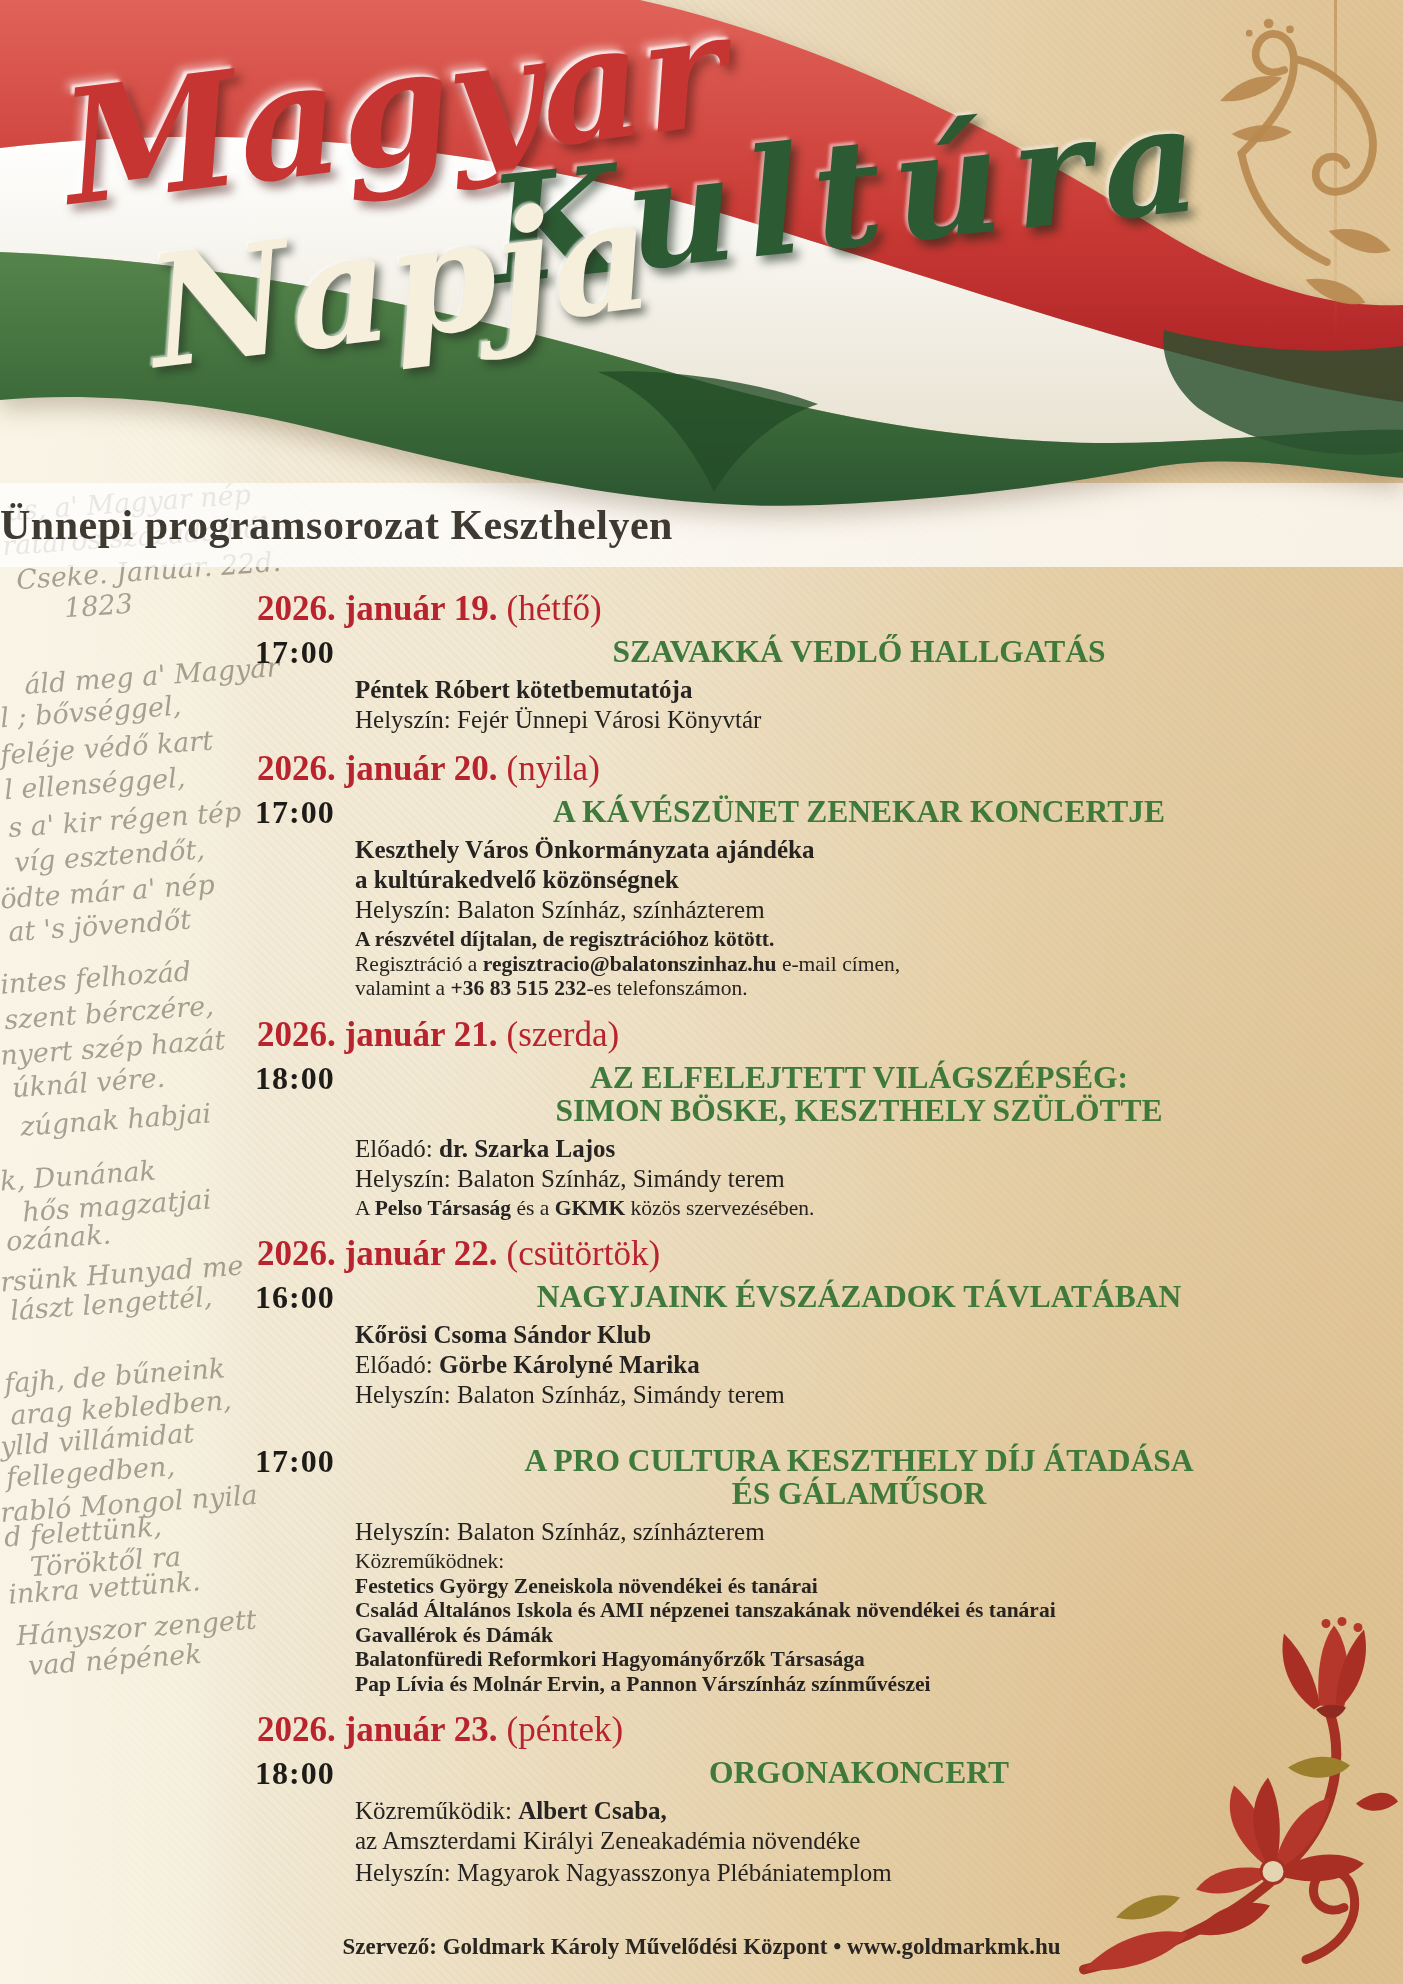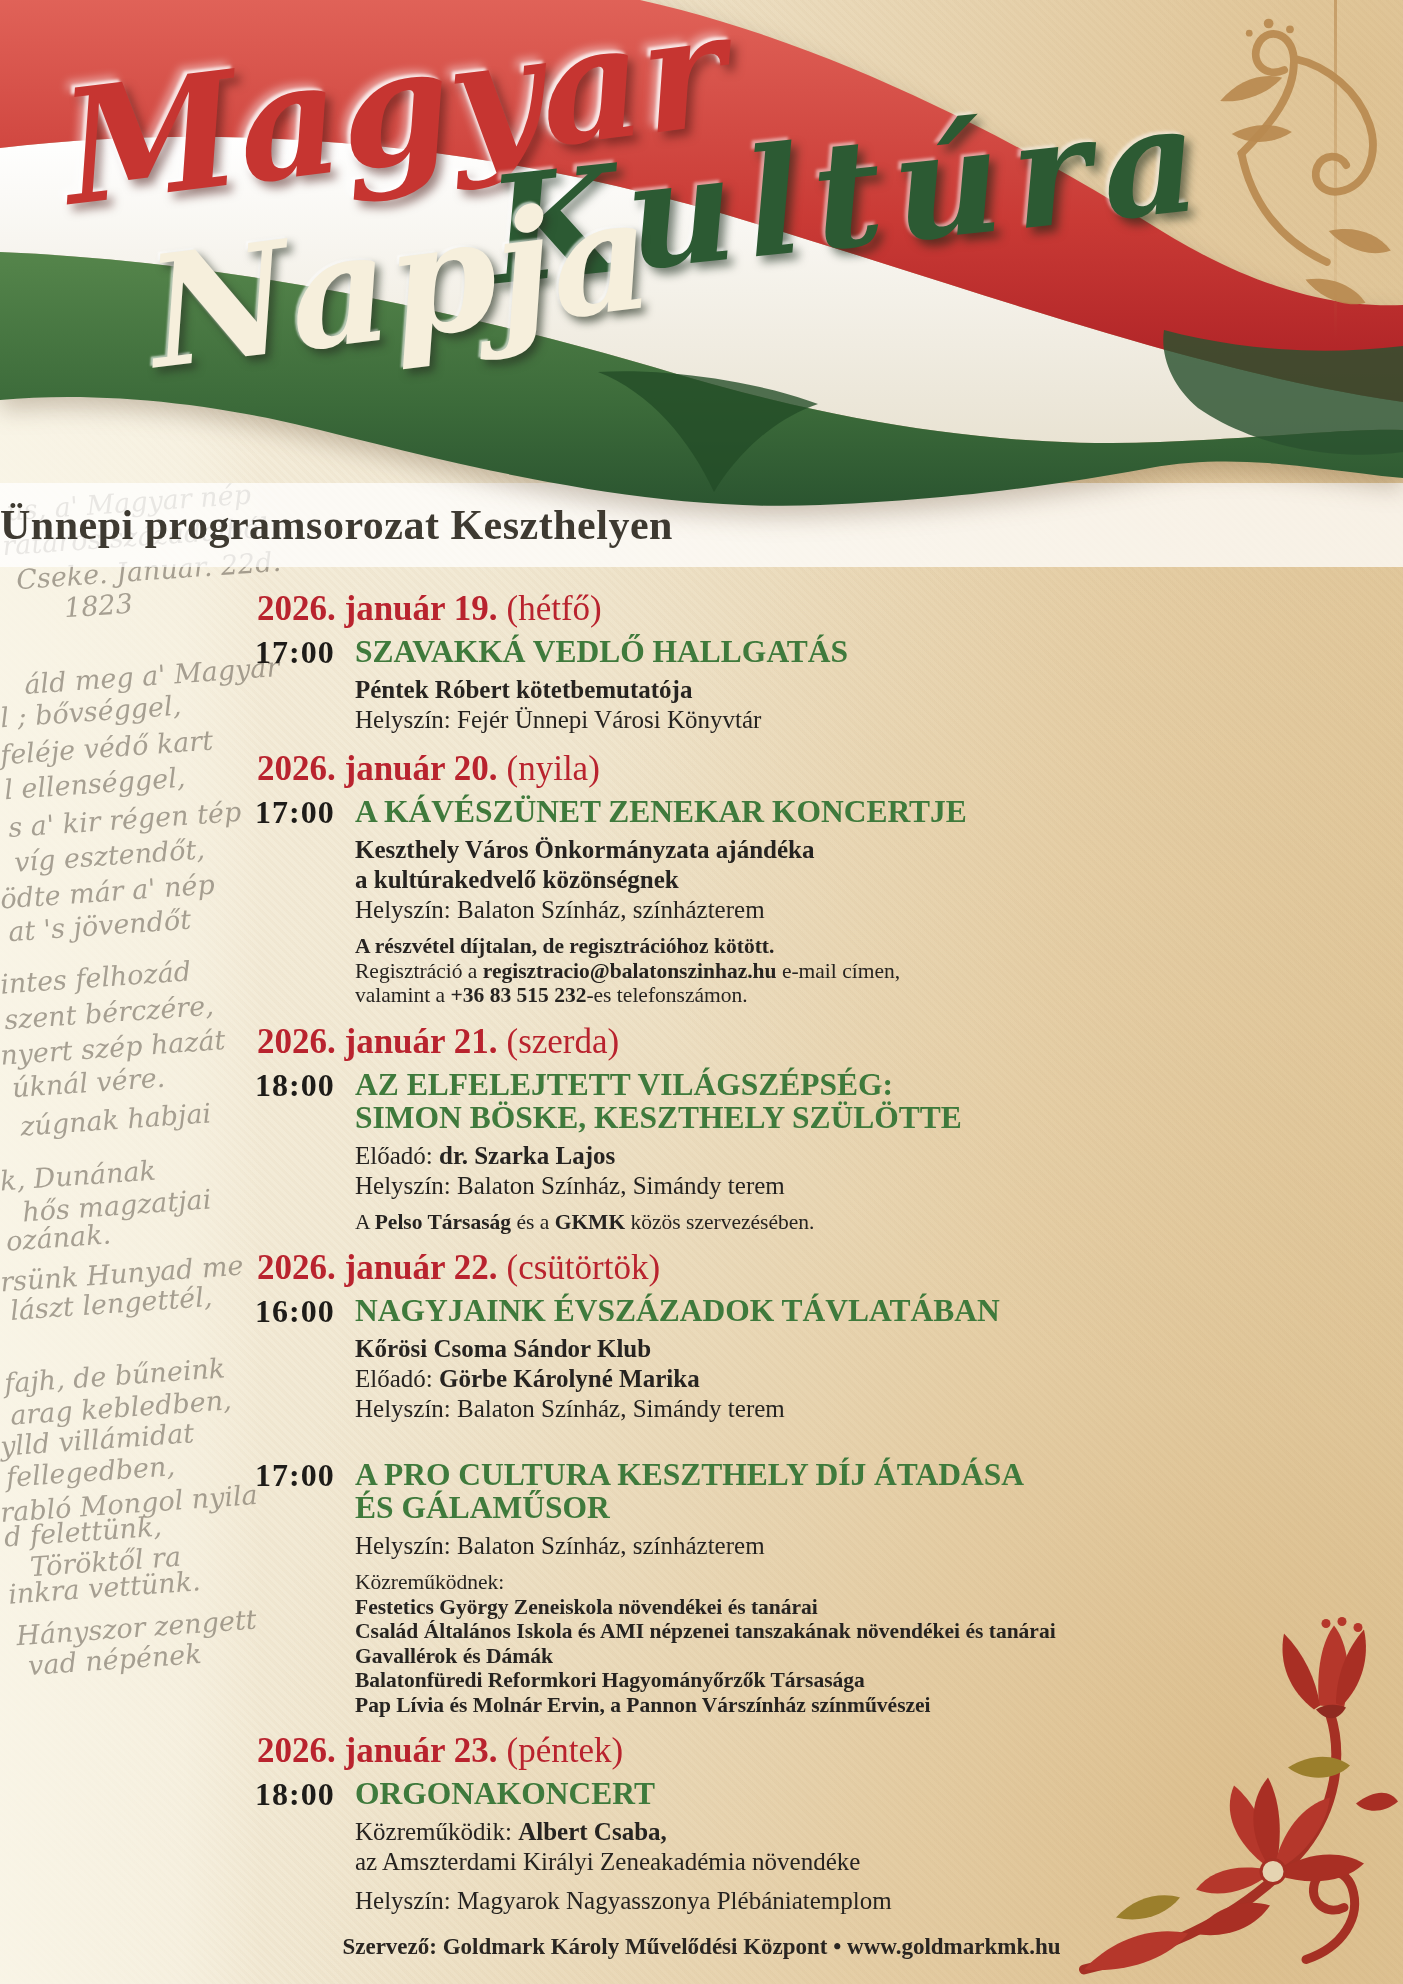--- a/index.html
+++ b/index.html
@@ -33,25 +33,25 @@
   .gold-svg{position:absolute;left:1212px;top:8px;}
   .folk-svg{position:absolute;left:1076px;top:1616px;}
   #events{position:absolute;left:255px;top:585px;width:1108px;}
   .date-line{font-size:35px;line-height:40px;font-weight:bold;color:#b9232e;margin:14px 0 6px 2px;}
   .date-line:first-child{margin-top:4px;}
   .date-line .dayname{font-weight:normal;margin-left:9px;}
   .event{display:flex;margin-top:2px;}
   .event + .event{margin-top:34px;}
   .time{flex:0 0 100px;font-size:32px;line-height:34px;font-weight:bold;color:#1e1c19;letter-spacing:1px;}
   .ebody{flex:1;}
-  .etitle{font-size:31.5px;line-height:33px;font-weight:bold;color:#3f7a3c;}
+  .etitle{font-size:31.5px;line-height:33px;font-weight:bold;color:#3f7a3c;text-align:center;}
   .elines{margin-top:7px;}
   .line{font-size:25px;line-height:30px;color:#262320;}
   .line.small{font-size:21.5px;line-height:24.5px;}
-  .line.mt{margin-top:9px;}
+  .line.mt{margin-top:2px;}
   .line b{font-weight:bold;}
   .footer{position:absolute;left:0;top:1934px;width:1403px;text-align:center;
     font-size:23px;font-weight:bold;color:#292521;}
 </style>
 </head>
 <body>
 
 <div class="poster">
 
   <div class="left-paper"></div>

